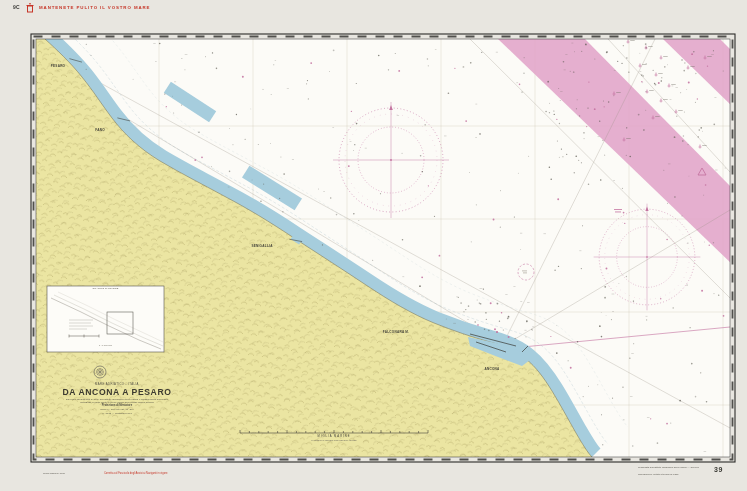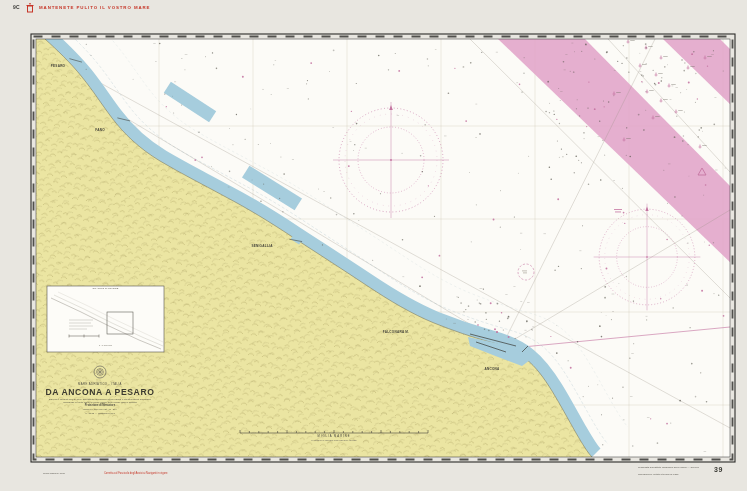--- a/index.html
+++ b/index.html
@@ -601,21 +601,21 @@
   </svg>
 
   <div class="abs hdr-code" style="left:13px;top:4px">9C</div>
   <svg class="abs" style="left:26px;top:3px" width="8" height="10" viewBox="0 0 8 10">
     <rect x="1.5" y="3" width="5" height="6" fill="none" stroke="#c63527" stroke-width="1"></rect>
     <line x1="0.5" y1="2.5" x2="7.5" y2="2.5" stroke="#c63527" stroke-width="1"></line>
     <line x1="3" y1="0.8" x2="5" y2="0.8" stroke="#c63527" stroke-width="1"></line>
   </svg>
   <div class="abs hdr-notice" style="left:39px;top:5px">MANTENETE PULITO IL VOSTRO MARE</div>
 
-  <div class="abs titleblock" style="left:20px;top:382px">
+  <div class="abs titleblock" style="left:37px;top:382px">
     <div class="tb-region">MARE ADRIATICO - ITALIA</div>
     <div class="tb-title">DA ANCONA A PESARO</div>
     <div class="tb-line">Dai rilievi eseguiti fino al 1969 dall'Istituto Idrografico della Marina e da documenti successivi</div>
     <div class="tb-line">Scandagli in metri riferiti al livello medio delle basse maree sizigiali</div>
     <div class="tb-proj">Proiezione di Mercatore</div>
     <div class="tb-line">Scala 1 : 100 000 (lat. 43° 50')</div>
     <div class="tb-line">I.I. 3133 — Ristampa 1977</div>
   </div>
 
   <div class="abs port-label" style="left:58px;top:66px">PESARO</div>

